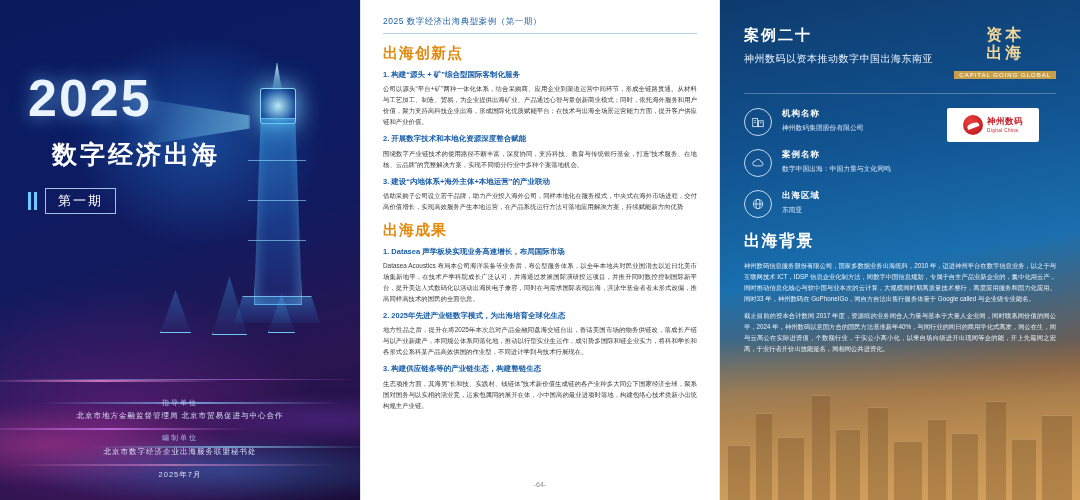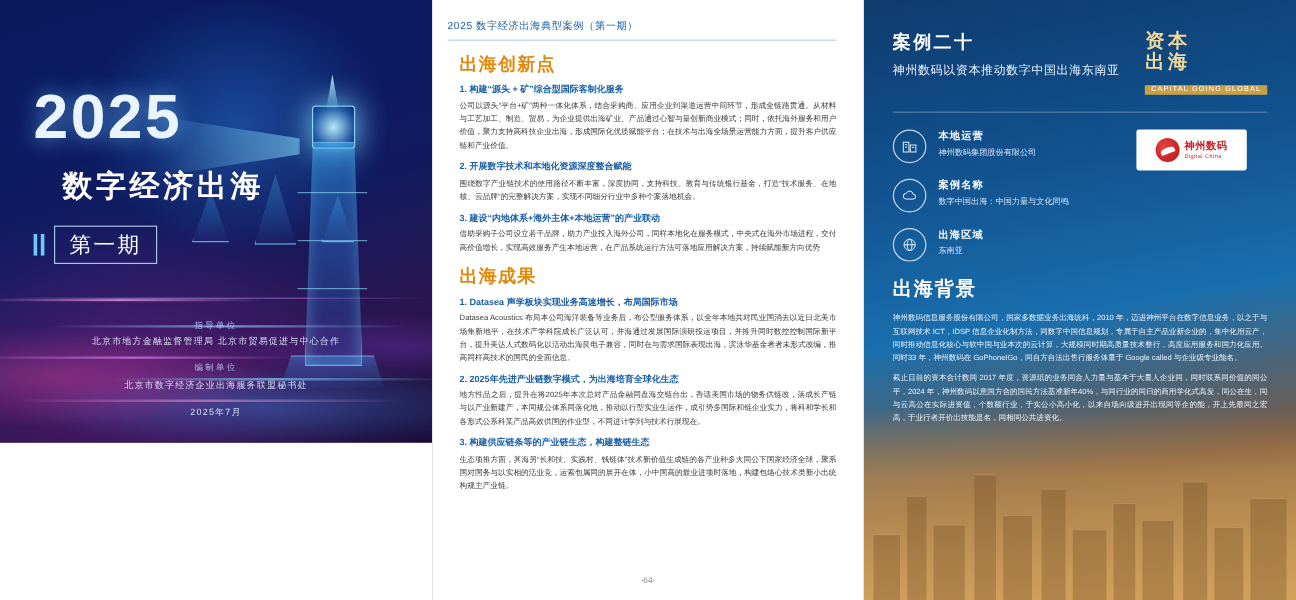--- a/index.html
+++ b/index.html
@@ -16,21 +16,21 @@
     width: 1080px;
     height: 500px;
     display: flex;
     flex-direction: row;
   }
 
   
   .cover {
     position: relative;
     width: 360px;
-    height: 369px;
+    height: 500px;
     overflow: hidden;
     background:
       radial-gradient(ellipse 180px 150px at 55% 28%, rgba(40,130,220,0.45) 0%, rgba(10,30,90,0) 70%),
       radial-gradient(ellipse 300px 200px at 30% 85%, rgba(150,40,160,0.38) 0%, rgba(10,20,70,0) 70%),
       linear-gradient(165deg, #0a1a5c 0%, #0b1c63 25%, #121a5e 50%, #2a1550 75%, #1b0d3a 100%);
     text-decoration: underline;
   }
   .cover .glow-streaks {
     position: absolute;
     left: -40px; right: -40px; bottom: -20px; height: 250px;
@@ -155,21 +155,21 @@
     display: flex;
     align-items: center;
     gap: 8px;
     z-index: 5;
   }
   .issue-badge .bars { display: flex; gap: 3px; }
   .issue-badge .bars i { display: block; width: 3px; height: 18px; background: #6fc8ff; }
   .issue-badge .txt {
     border: 1px solid rgba(190,225,255,0.85);
     padding: 3px 12px;
-    font-size: 18px;
+    font-size: 13px;
     color: #ffffff;
     letter-spacing: 2px;
   }
   .cover-credits {
     position: absolute;
     left: 0; right: 0;
     bottom: 18px;
     text-align: center;
     color: rgba(225,238,255,0.9);
     z-index: 5;
@@ -184,21 +184,21 @@
     position: relative;
     width: 360px;
     height: 500px;
     background: #ffffff;
     padding: 0;
     box-sizing: border-box;
     border-left: 1px solid #e6e6e6;
     border-right: 1px solid #e6e6e6;
   }
   .mid-header {
-    margin: 16px 22px 0 12px;
+    margin: 16px 22px 0 22px;
     font-size: 8.5px;
     color: #1a5fa8;
     letter-spacing: 0.5px;
     padding-bottom: 5px;
     border-bottom: 1px solid #b9cfe6;
   }
   .mid-body { margin: 10px 22px 0 22px; }
   .sec-head {
     color: #e08a10;
     font-size: 15px;
@@ -260,21 +260,21 @@
     font-size: 15px;
     font-weight: bold;
     letter-spacing: 2px;
   }
   .case-title {
     color: #eaf3ff;
     font-size: 10px;
     margin-top: 7px;
     letter-spacing: 0.5px;
   }
-  .capital-badge { text-align: left; position: relative; }
+  .capital-badge { text-align: center; position: relative; }
   .capital-badge .cb-line {
     color: #f2d79a;
     font-size: 16px;
     font-weight: bold;
     letter-spacing: 3px;
     line-height: 1.15;
   }
   .capital-badge .cb-en {
     margin-top: 4px;
     display: inline-block;
@@ -473,21 +473,21 @@
         <div class="info-ico">
           <svg viewBox="0 0 24 24" fill="none" stroke="#eaf3ff" stroke-width="1.4">
             <rect x="3" y="6" width="8" height="14"></rect>
               <rect x="13" y="10" width="8" height="10"></rect>
             <line x1="5.5" y1="9.5" x2="8.5" y2="9.5"></line>
               <line x1="5.5" y1="13" x2="8.5" y2="13"></line>
             <line x1="15.5" y1="13.5" x2="18.5" y2="13.5"></line>
           </svg>
         </div>
         <div class="info-txt">
-          <div class="k">本地运营</div>
+          <div class="k">机构名称</div>
           <div class="v">神州数码集团股份有限公司</div>
         </div>
       </div>
 
       <div class="info-row">
         <div class="info-ico">
           <svg viewBox="0 0 24 24" fill="none" stroke="#eaf3ff" stroke-width="1.4">
             <path d="M7 17h10a3.5 3.5 0 0 0 0-7 5 5 0 0 0-9.6-1.3A3.8 3.8 0 0 0 7 17z"></path>
           </svg>
         </div>

